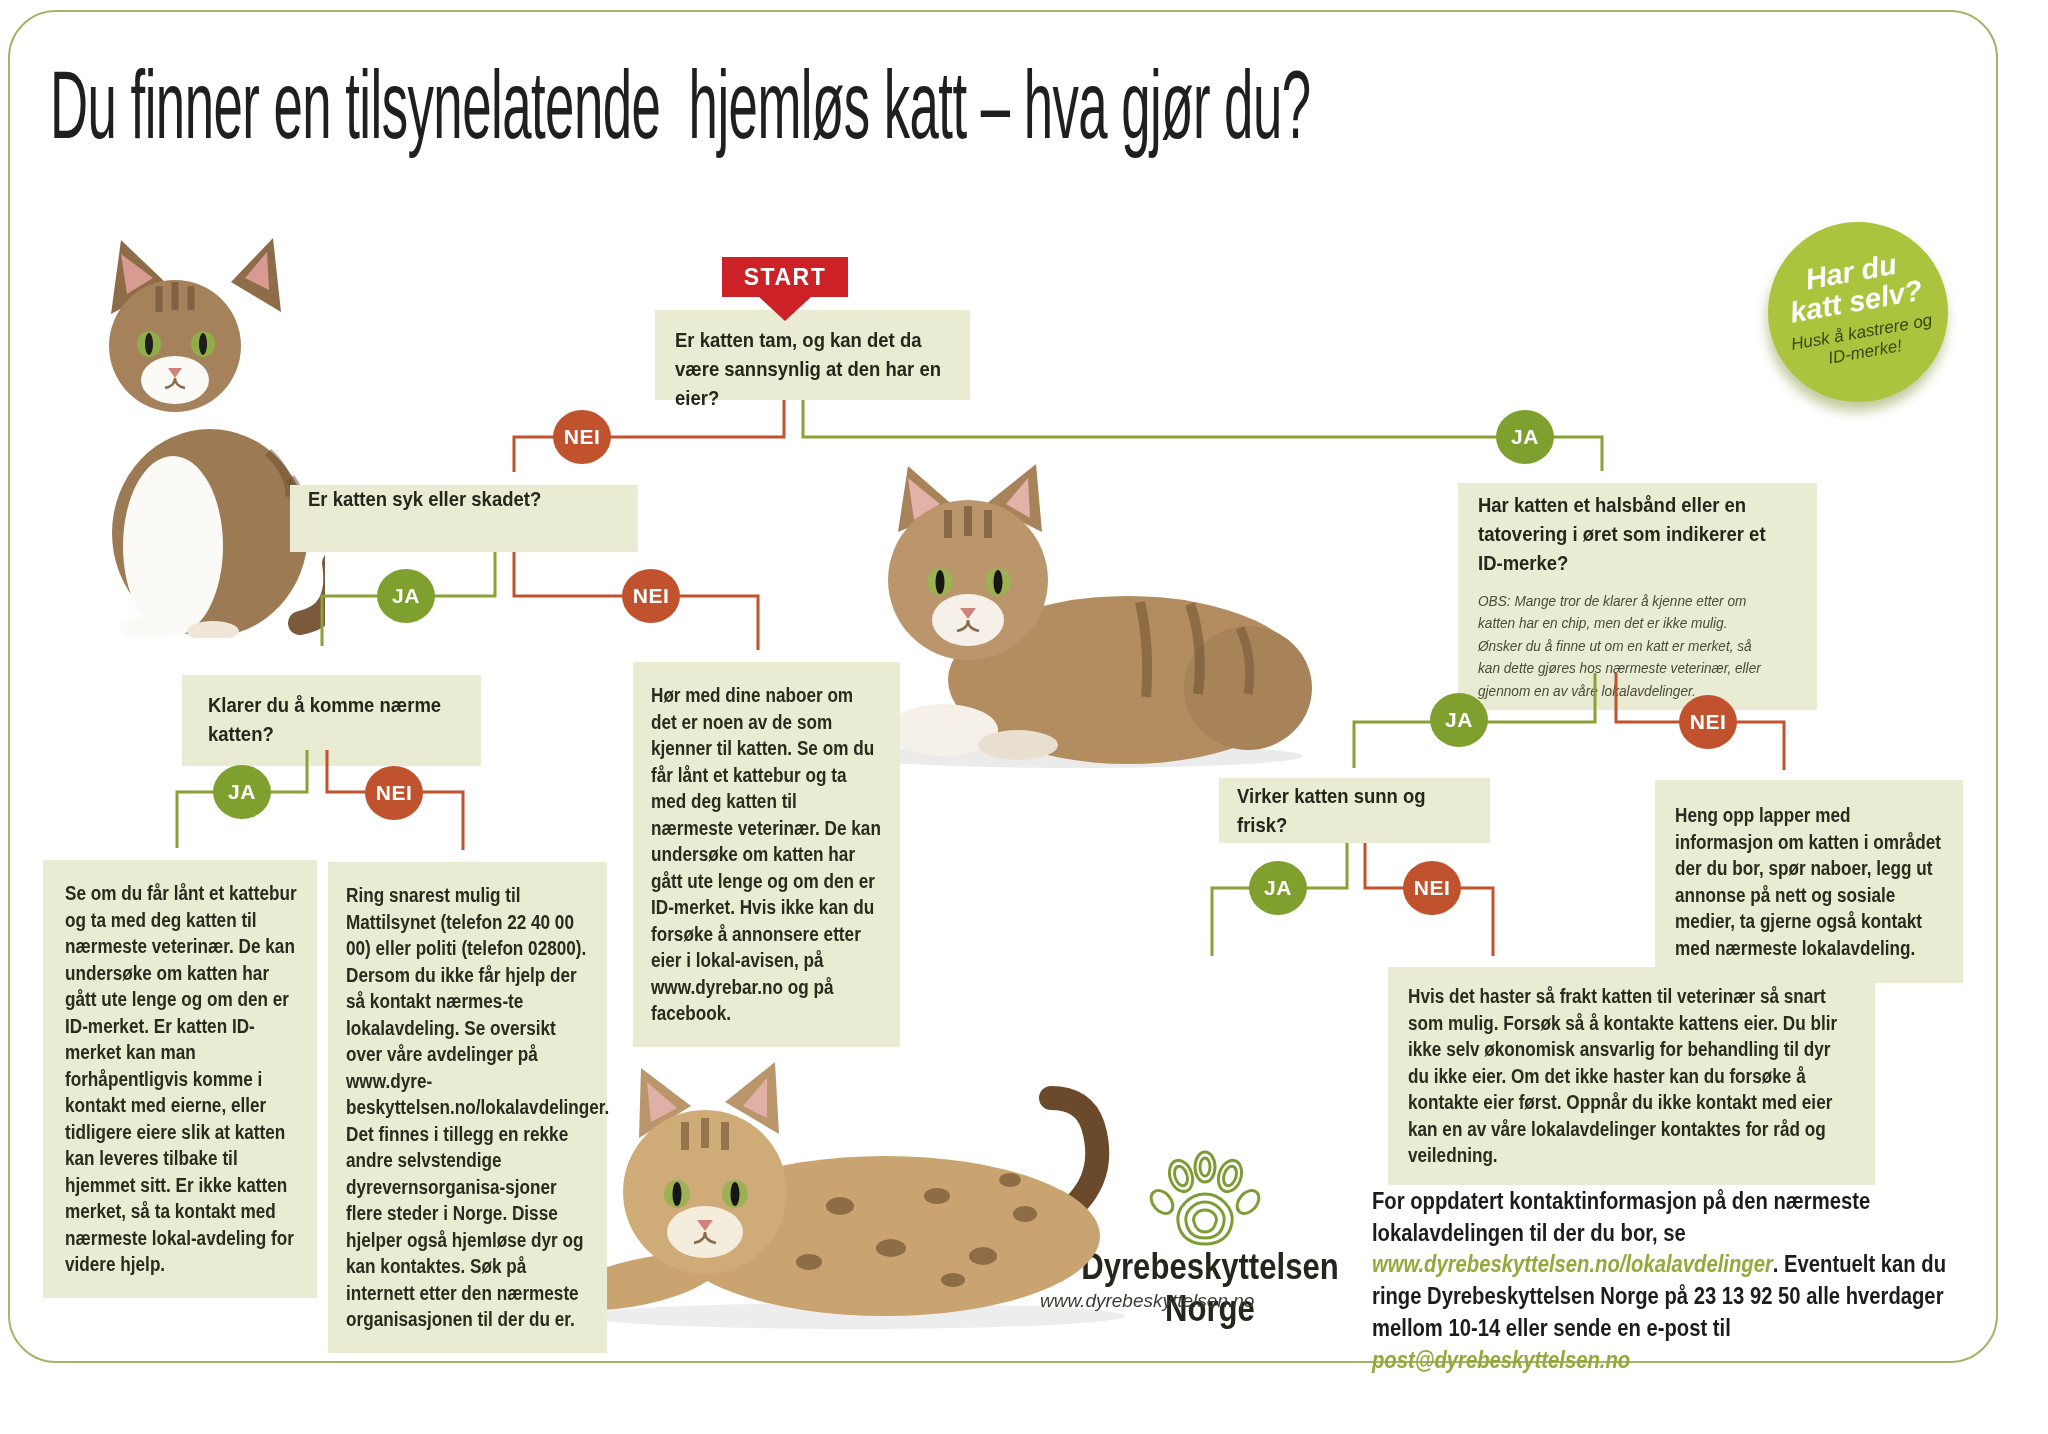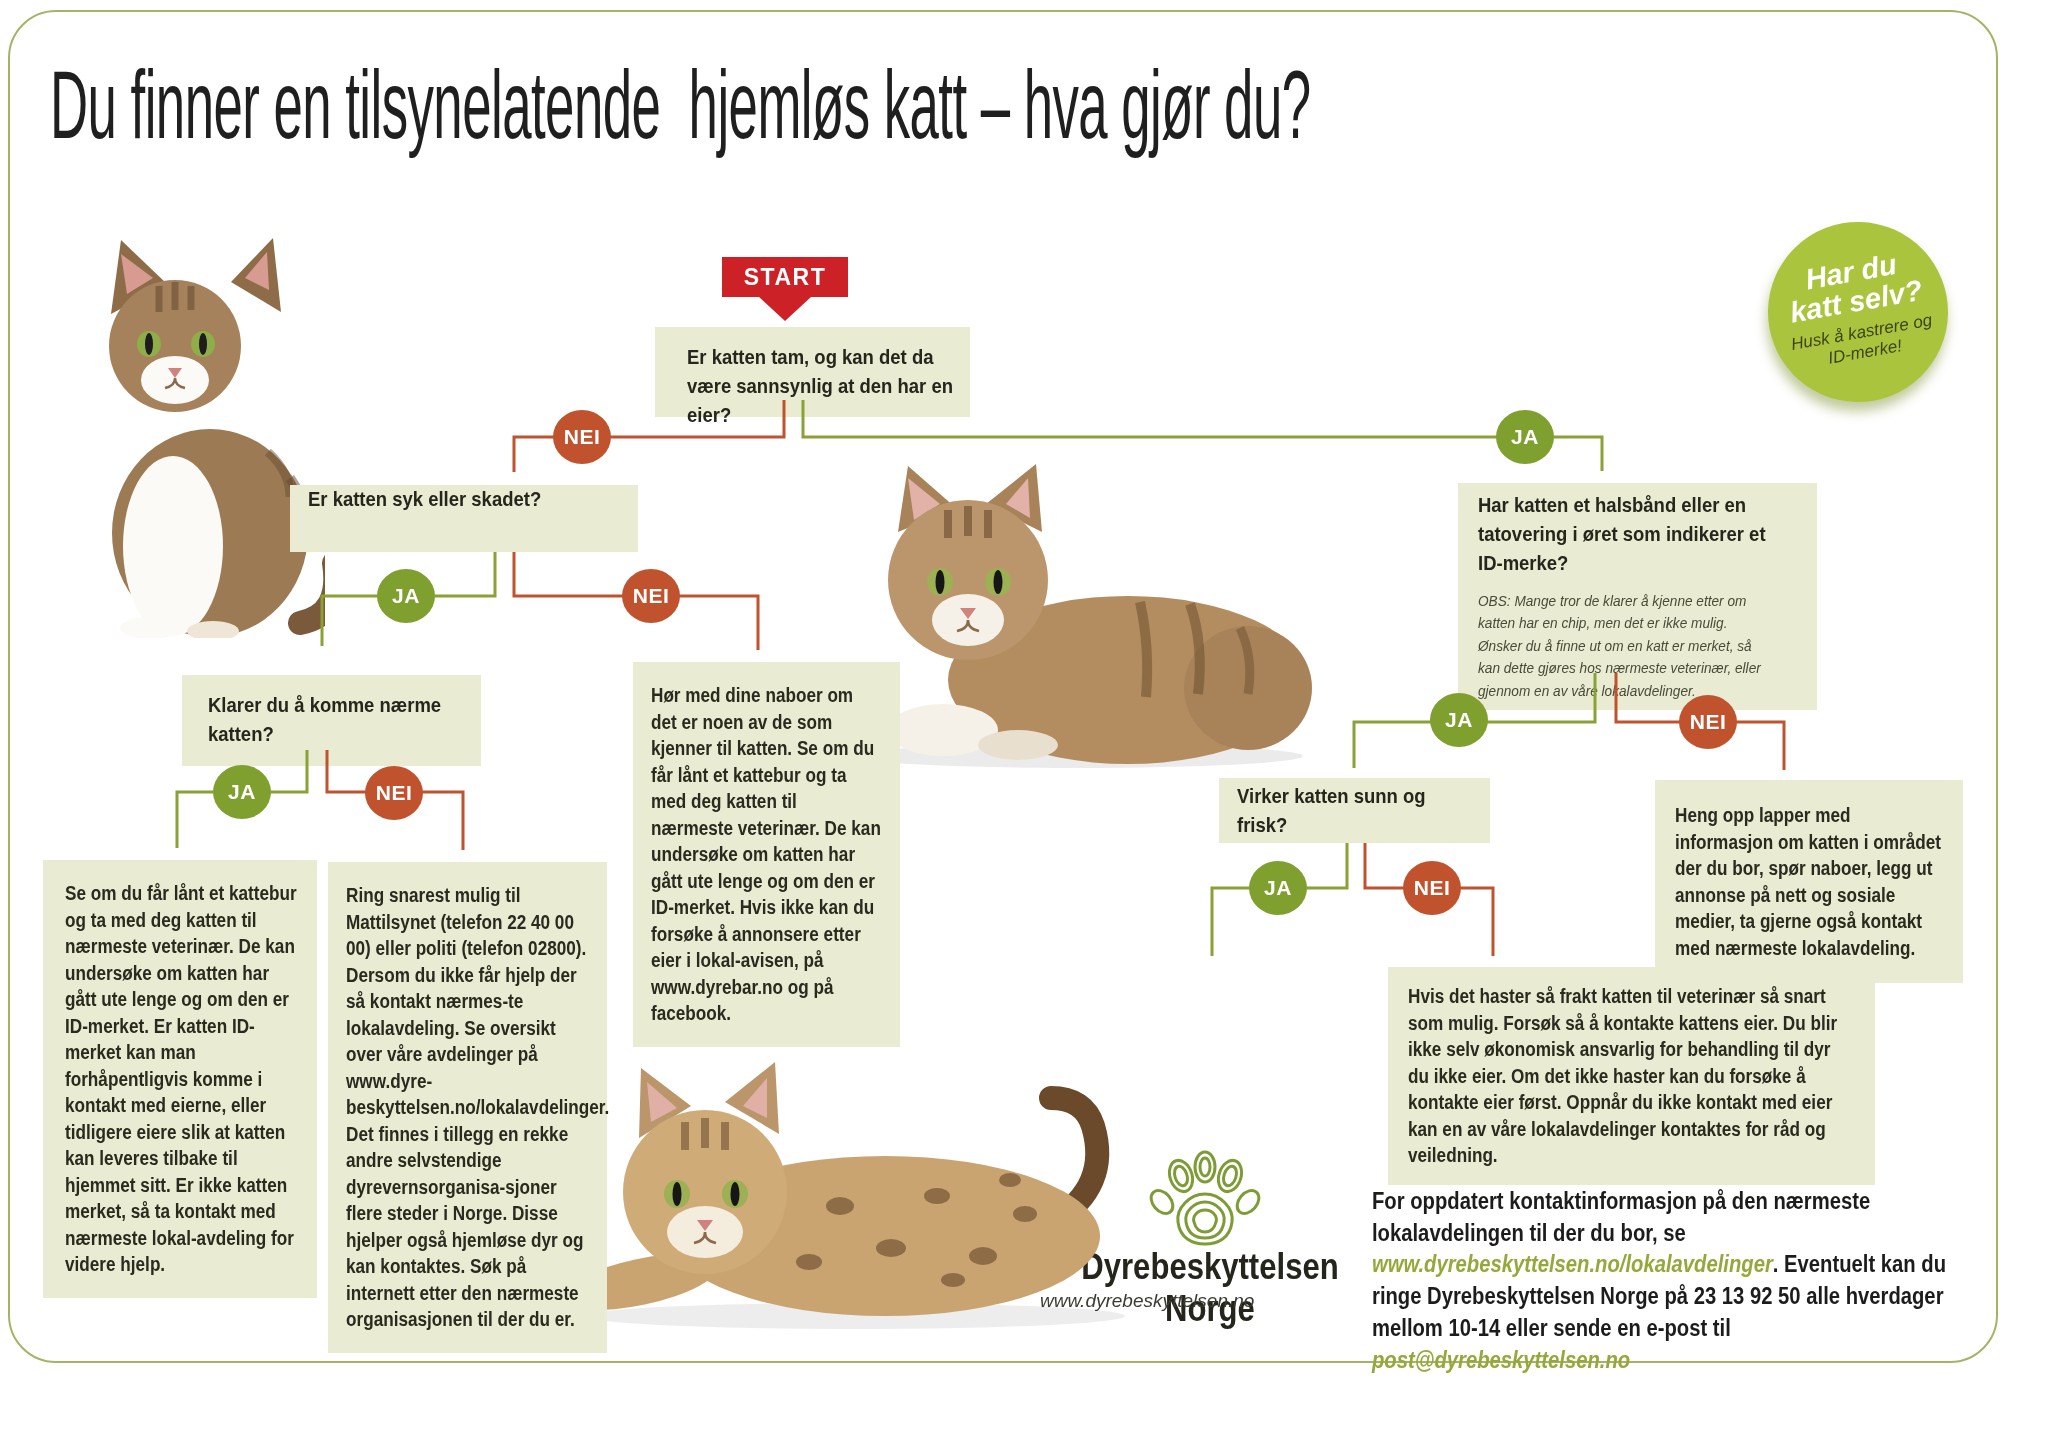--- a/index.html
+++ b/index.html
@@ -165,21 +165,21 @@
     <span>START</span>
   </div>
 
   <div class="promo">
     <div class="big">Har du</div>
     <div class="big">katt selv?</div>
     <div class="sub">Husk å kastrere og</div>
     <div class="sub" style="margin-top:0">ID-merke!</div>
   </div>
 
-  <div class="box" style="left:655px;top:327px;width:315px;height:90px;padding:16px 32px">
+  <div class="box" style="left:655px;top:310px;width:315px;height:90px;padding:16px 20px">
     <div class="cond qtxt" style="width:318px">Er katten tam, og kan det da være sannsynlig at den har en eier?</div>
   </div>
 
   <div class="box" style="left:290px;top:485px;width:348px;height:67px;padding:0 18px;display:flex;align-items:flex-start">
     <div class="cond qtxt" style="width:360px">Er katten syk eller skadet?</div>
   </div>
 
   <div class="box" style="left:182px;top:675px;width:299px;height:91px;padding:16px 26px">
     <div class="cond qtxt" style="width:268px">Klarer du å komme nærme katten?</div>
   </div>

